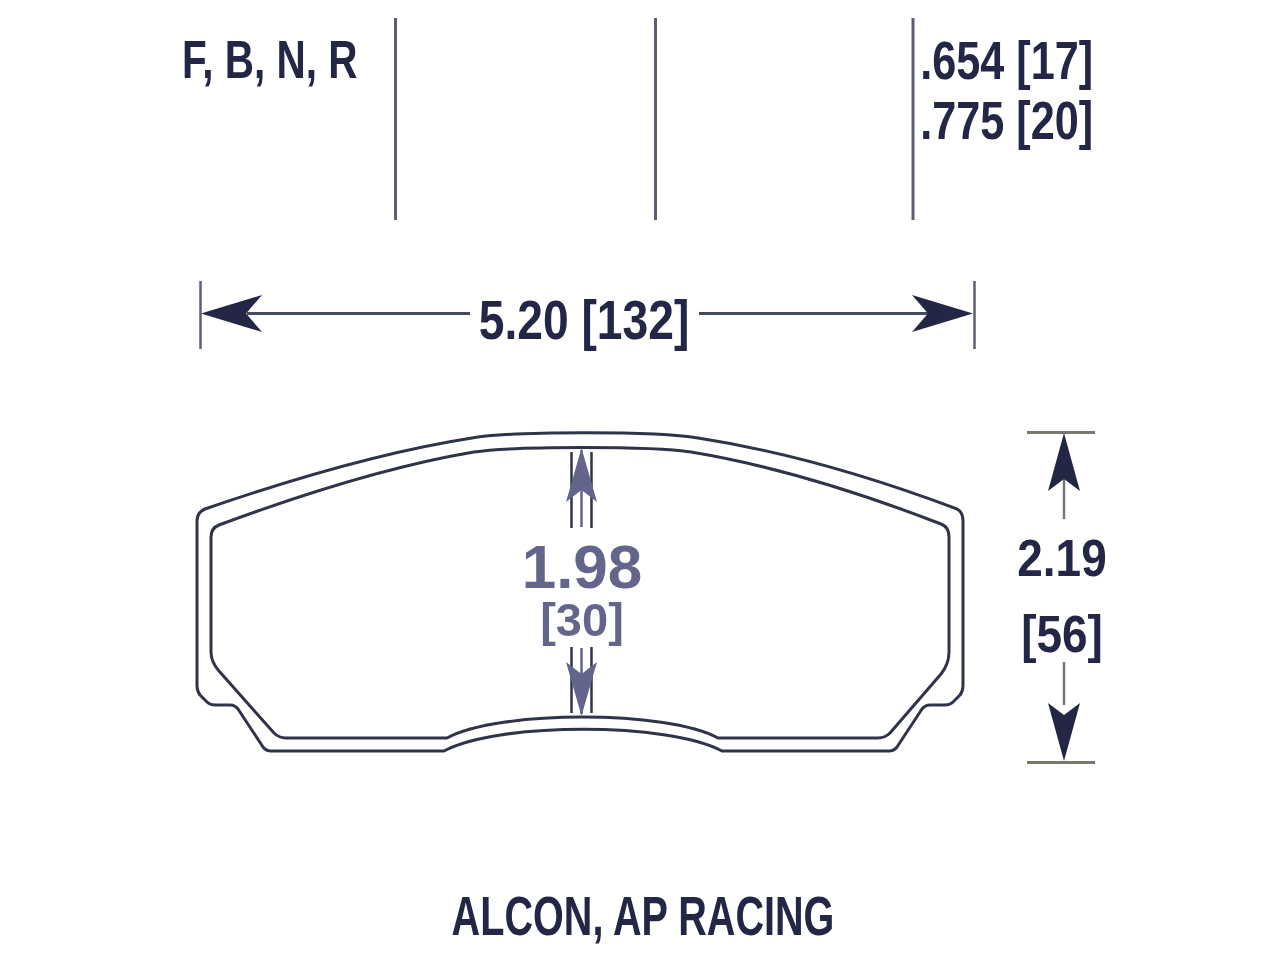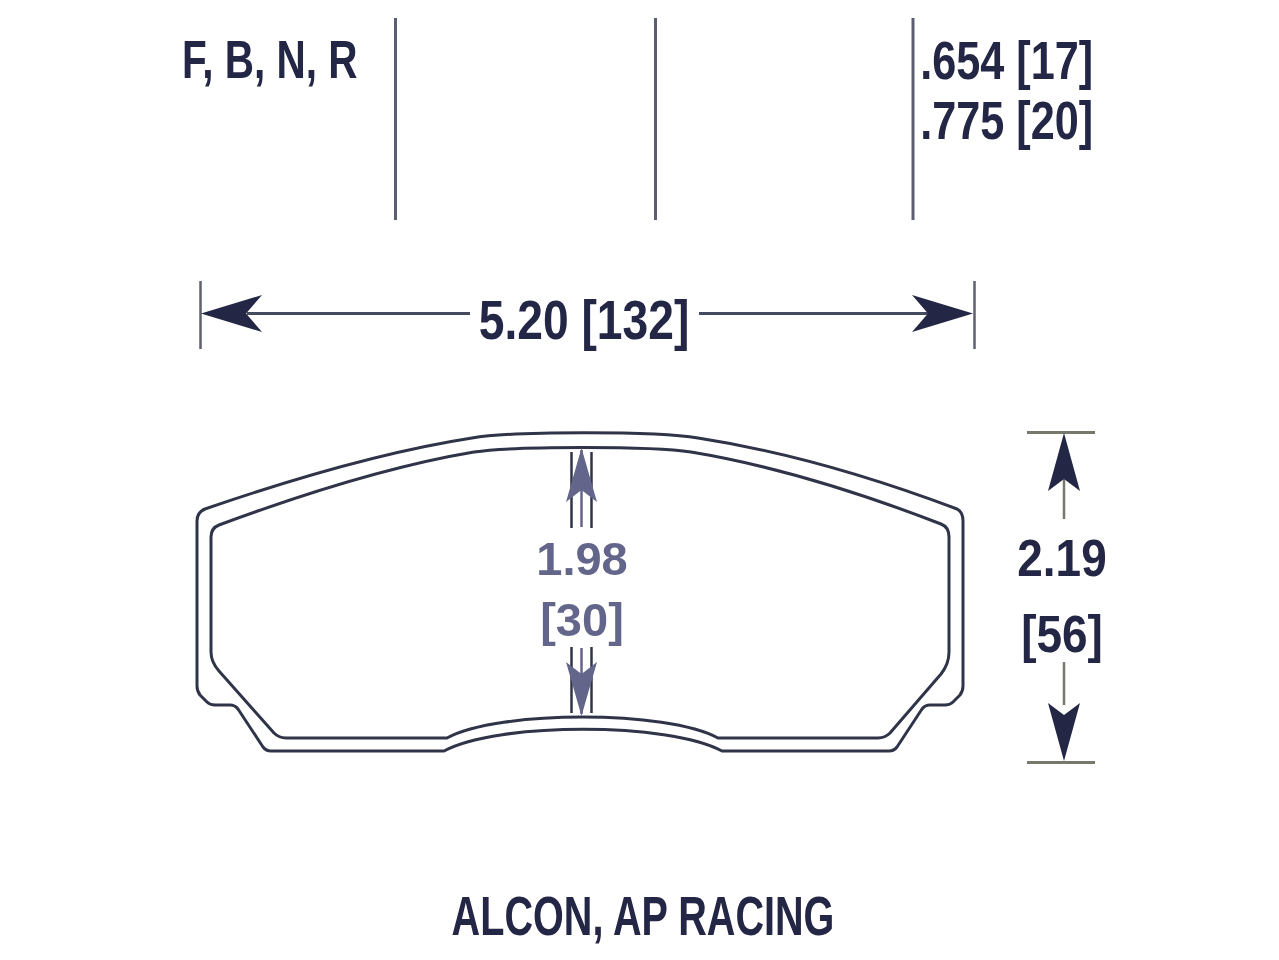--- a/index.html
+++ b/index.html
@@ -24,21 +24,21 @@
   .line{display:inline-block;white-space:nowrap;}
   
   .codes{left:182px;top:29px;font-size:54px;line-height:60px;}
   .codes .line{transform:scaleX(0.75);transform-origin:0 50%;}
   
   .thickness{right:186px;top:30px;font-size:54px;line-height:60px;text-align:left;}
   .thickness .line{transform:scaleX(0.80);transform-origin:100% 50%;}
   
   .center{transform:translateX(-50%);}
   .width-label{left:584px;top:288px;font-size:55px;transform:translateX(-50%) scaleX(0.84);}
-  .padh-val{left:582px;top:531px;font-size:47px;color:var(--c-gray-dim);}
+  .padh-val{left:582px;top:531px;font-size:62px;color:var(--c-gray-dim);}
   .padh-brk{left:582px;top:592px;font-size:47px;color:var(--c-gray-dim);}
   .ovh-val{left:1062px;top:529px;font-size:51px;transform:translateX(-50%) scaleX(0.90);}
   .ovh-brk{left:1062px;top:605px;font-size:51px;transform:translateX(-50%) scaleX(0.90);}
   .caption{left:643px;top:884px;font-size:55px;transform:translateX(-50%) scaleX(0.72);}
 </style>
 </head>
 <body>
 
 <div class="stage">
 

